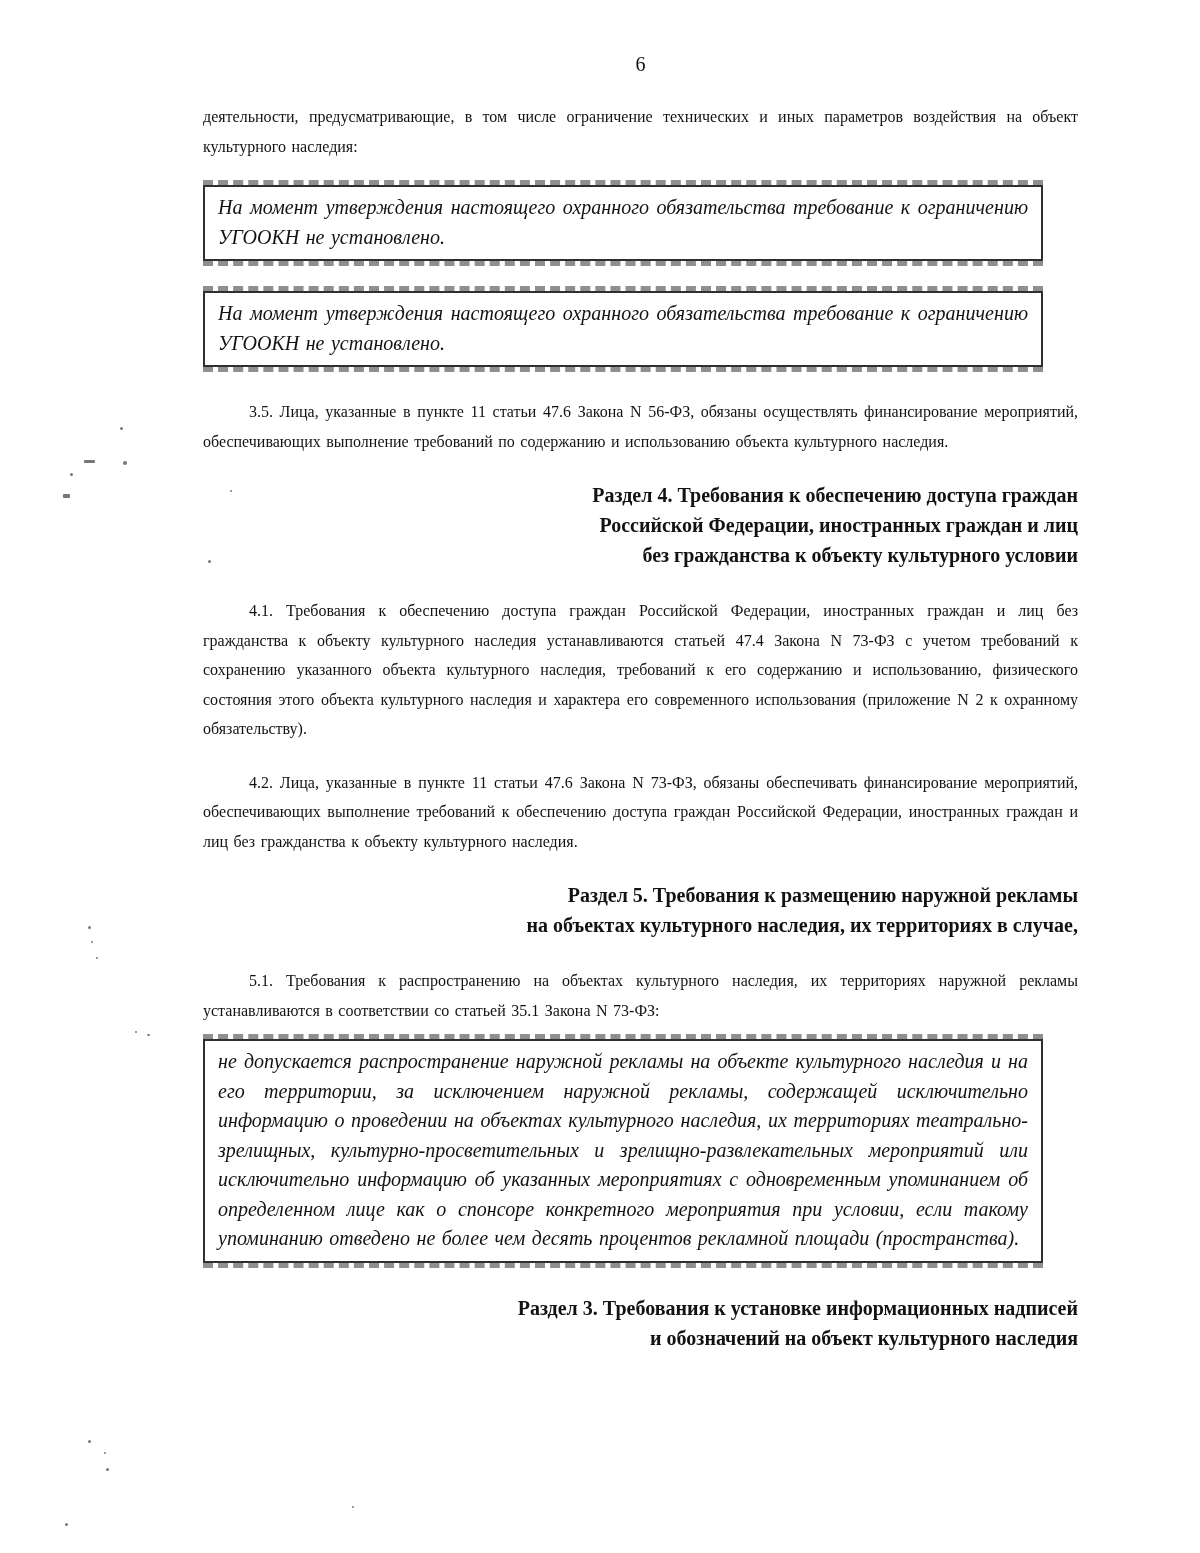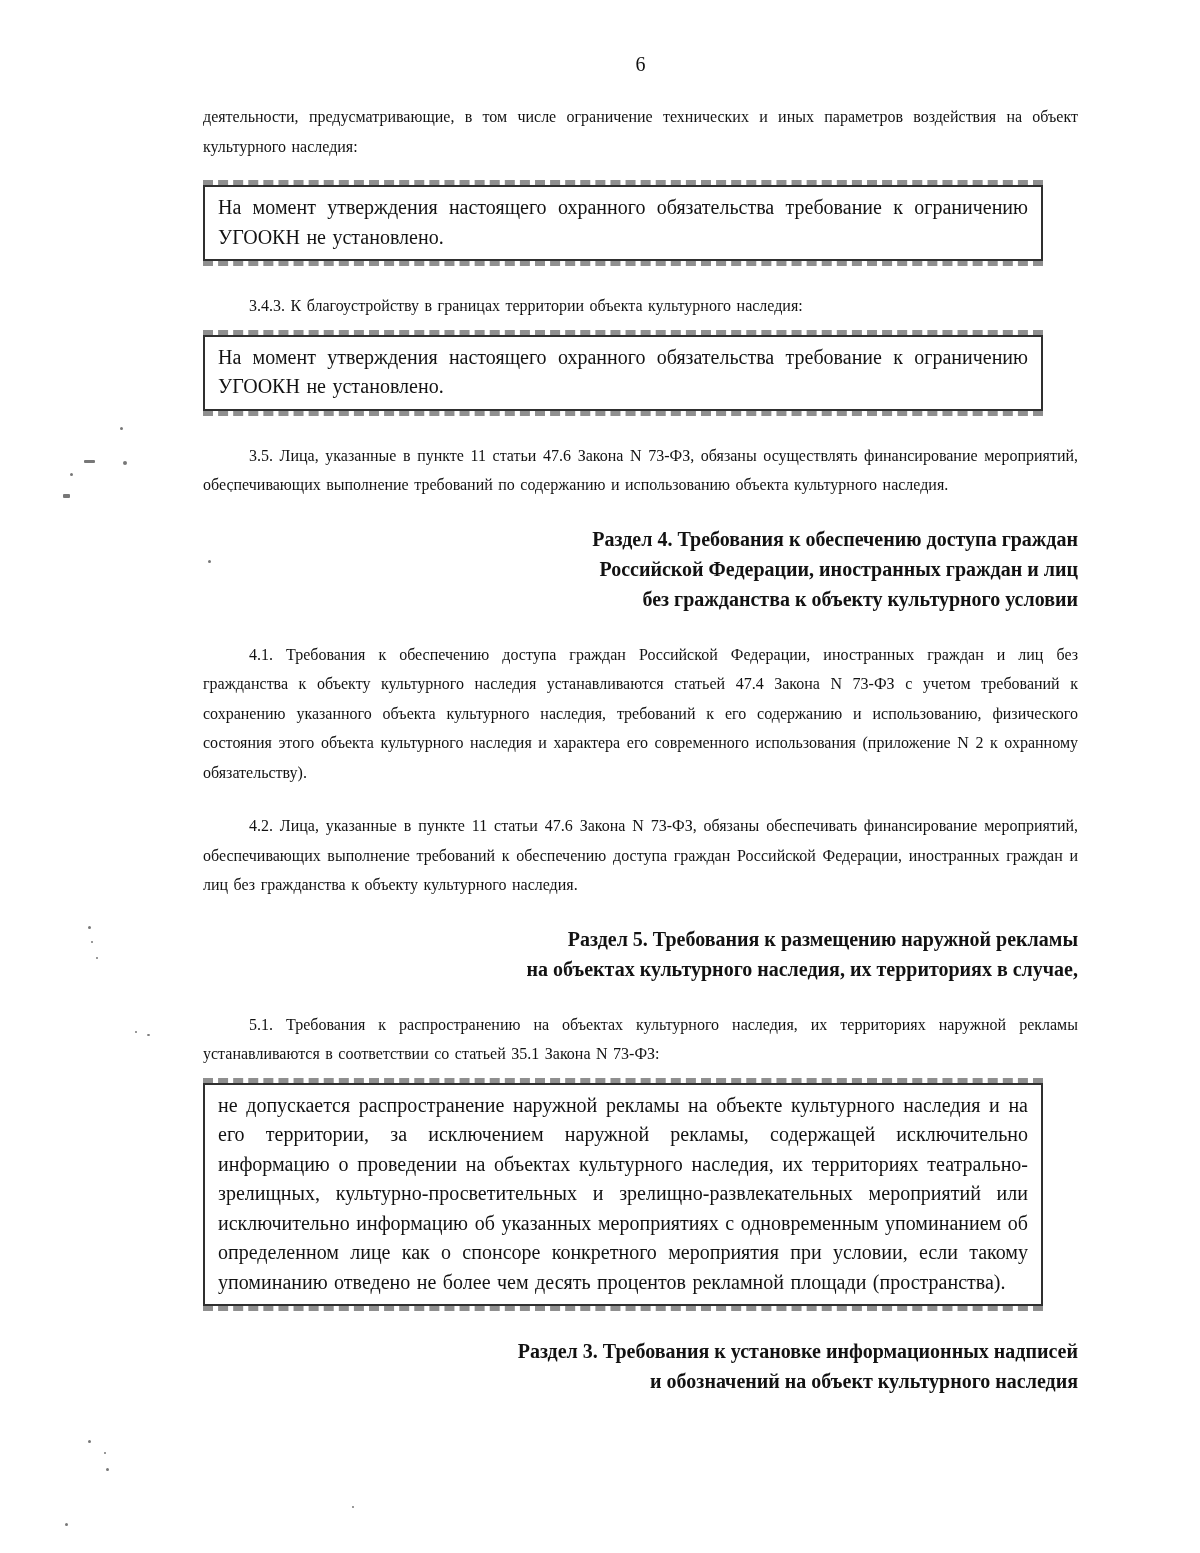--- a/index.html
+++ b/index.html
@@ -60,20 +60,21 @@
     position: absolute;
     left: -2px; right: -2px; bottom: -7px;
     border-bottom: 5px dashed #8f8f8f;
   }
   .box-text {
     font-size: 20px;
     line-height: 29.5px;
     text-align: justify;
     word-spacing: 1.5px;
     margin: 0;
+    font-style: italic;
   }
   .tight { margin-bottom: 14px; }
   
   .speck {
     position: absolute;
     background: #4a4a4a;
     border-radius: 50%;
     opacity: 0.75;
   }
   .speck.dash { border-radius: 1px; }
@@ -84,27 +85,26 @@
 <div class="page">
 
   <div class="page-number">6</div>
 
   <p class="para">деятельности, предусматривающие, в том числе ограничение технических и иных параметров воздействия на объект культурного наследия:</p>
 
   <div class="notice-box">
     <p class="box-text">На момент утверждения настоящего охранного обязательства требование к ограничению УГООКН не установлено.</p>
   </div>
 
-  <p class="para indent tight">3.4.3. К благоустройству в границах территории объекта культурного наследия:</p>
 
   <div class="notice-box">
     <p class="box-text">На момент утверждения настоящего охранного обязательства требование к ограничению УГООКН не установлено.</p>
   </div>
 
-  <p class="para indent">3.5. Лица, указанные в пункте 11 статьи 47.6 Закона N 73-ФЗ, обязаны осуществлять финансирование мероприятий, обеспечивающих выполнение требований по содержанию и использованию объекта культурного наследия.</p>
+  <p class="para indent">3.5. Лица, указанные в пункте 11 статьи 47.6 Закона N 56-ФЗ, обязаны осуществлять финансирование мероприятий, обеспечивающих выполнение требований по содержанию и использованию объекта культурного наследия.</p>
 
   <div class="heading">
     <div>Раздел 4. Требования к обеспечению доступа граждан</div>
     <div>Российской Федерации, иностранных граждан и лиц</div>
     <div>без гражданства к объекту культурного условии</div>
   </div>
 
   <p class="para indent">4.1. Требования к обеспечению доступа граждан Российской Федерации, иностранных граждан и лиц без гражданства к объекту культурного наследия устанавливаются статьей 47.4 Закона N 73-ФЗ с учетом требований к сохранению указанного объекта культурного наследия, требований к его содержанию и использованию, физического состояния этого объекта культурного наследия и характера его современного использования (приложение N 2 к охранному обязательству).</p>
 
   <p class="para indent">4.2. Лица, указанные в пункте 11 статьи 47.6 Закона N 73-ФЗ, обязаны обеспечивать финансирование мероприятий, обеспечивающих выполнение требований к обеспечению доступа граждан Российской Федерации, иностранных граждан и лиц без гражданства к объекту культурного наследия.</p>

